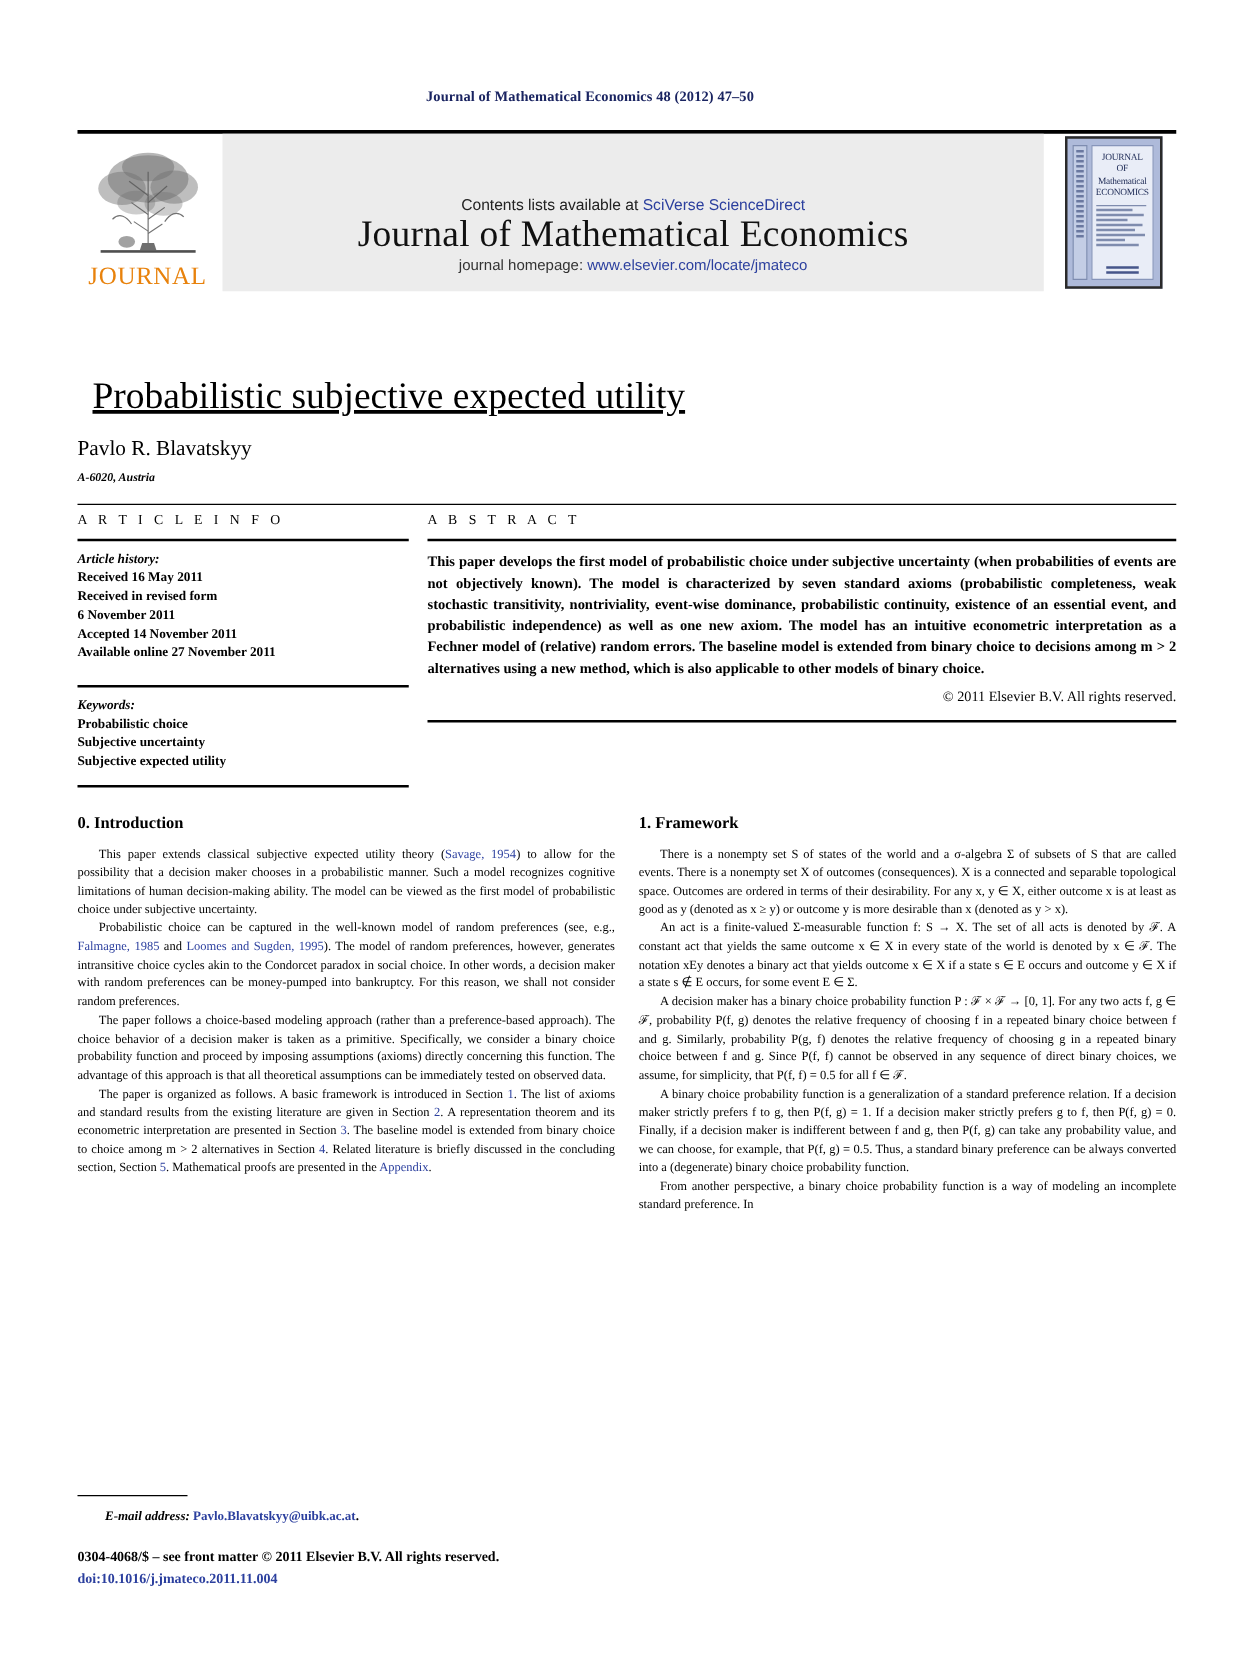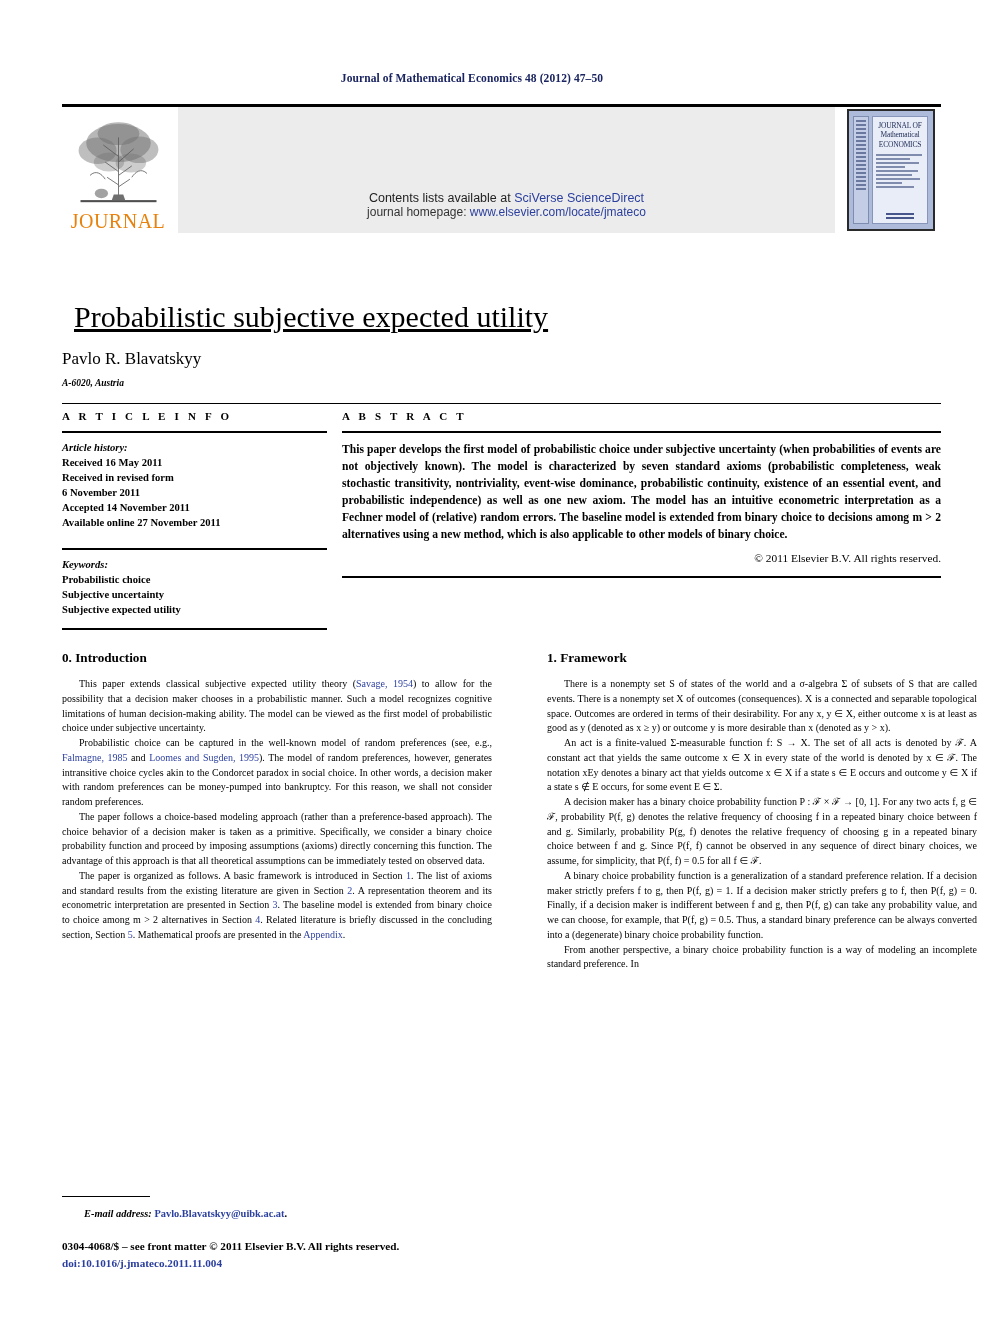--- a/index.html
+++ b/index.html
@@ -63,21 +63,21 @@
     font-family:"Liberation Sans", sans-serif;
     font-size:12px; color:#333;
   }
   .banner .homepage .url { color:#2b3f9e; }
 
   .cover-box {
     width:100px; flex:0 0 100px;
     display:flex; align-items:center; justify-content:center;
   }
   .cover {
-    width:88px; height:122px;
+    width:78px; height:122px;
     border:2px solid #2a2a2a;
     background:#aebada;
     box-sizing:border-box;
     position:relative;
     padding:5px 5px 5px 4px;
     display:flex;
   }
   .cover-left {
     width:16px; background:#c3cde5;
     border:1px solid #7e8cb0;
@@ -119,21 +119,21 @@
   }
   .title-rule { margin-top:15px; height:1px; background:#000; width:879px; }
 
   
   .infoarea { position:absolute; top:410px; left:62px; width:879px; display:flex; }
   .infocol { width:265px; flex:0 0 265px; }
   .abscol  { flex:1 1 auto; margin-left:15px; }
 
   .sec-head {
     font-family:"Liberation Serif", serif;
-    font-weight:bold; font-size:11px;
+    font-weight:normal; font-size:11px;
     letter-spacing:3.2px;
   }
   .thin-rule { height:2px; background:#000; margin-top:9px; }
 
   .info-body {
     font-family:"Liberation Serif", serif;
     font-size:10.6px; line-height:1.42; margin-top:7px;
   }
   .info-body .lbl { font-style:italic; font-weight:bold; }
   .info-body div { font-weight:bold; }
@@ -144,21 +144,21 @@
     text-align:justify; margin-top:8px; font-weight:bold;
   }
   .copyline {
     font-family:"Liberation Serif", serif;
     font-size:11.4px; font-weight:normal;
     text-align:right; margin-top:9px;
   }
   .abs-bottom-rule { height:2px; background:#000; margin-top:12px; }
 
   
-  .columns { position:absolute; top:650px; left:62px; width:879px; display:flex;gap:36px; }
+  .columns { position:absolute; top:650px; left:62px; width:879px; display:flex; }
   .col { width:430px; flex:0 0 430px; }
   .col.right { margin-left:19px; }
 
   .h2 {
     font-family:"Liberation Serif", serif;
     font-weight:bold; font-size:13.2px;
     margin:0 0 11px 0;
   }
   .body-p {
     font-family:"Liberation Serif", serif;
@@ -219,20 +219,21 @@
           <rect x="10" y="86" width="80" height="2.2" fill="#4f4f4f"></rect>
           <ellipse cx="32" cy="79" rx="7" ry="5" fill="#7a7a7a" opacity="0.7"></ellipse>
         </svg>
         <div class="elsevier-word">JOURNAL</div>
       </div>
 
       <div class="banner">
         <div class="contents">
           <span>Contents lists available at </span><span class="sd">SciVerse ScienceDirect</span>
         </div>
+        <div class="jtitle">Journal of Mathematical Economics</div>
         <div class="homepage">
           <span>journal homepage: </span><span class="url">www.elsevier.com/locate/jmateco</span>
         </div>
       </div>
 
       <div class="cover-box">
         <div class="cover">
           <div class="cover-left">
             <i></i>
               <i></i>

